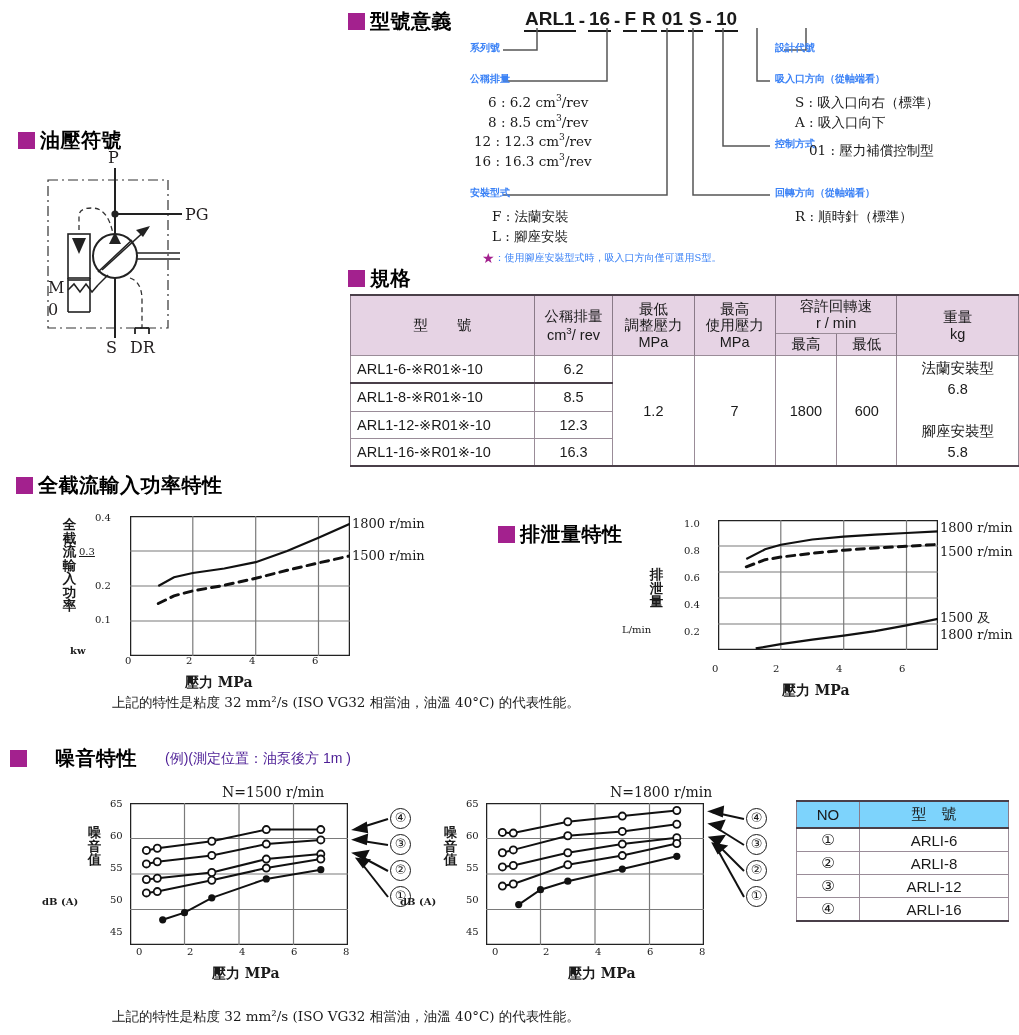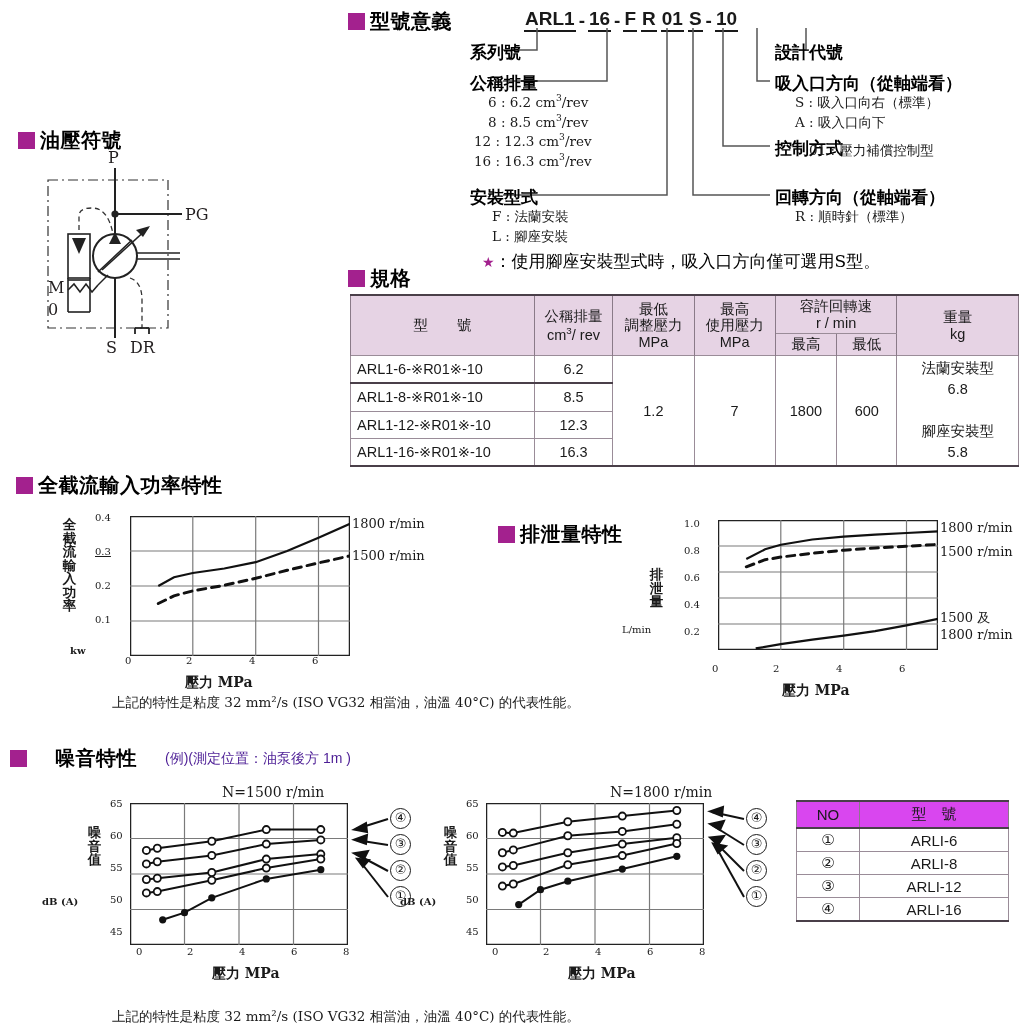--- a/index.html
+++ b/index.html
@@ -11,37 +11,37 @@
   .abs{position:absolute;}
   
   .sec-head{display:flex;align-items:center;gap:5px;}
   .sq{width:17px;height:17px;background:#a3218e;display:inline-block;flex:none;}
   .sec-title{font-size:20px;font-weight:bold;letter-spacing:.5px;color:#000;}
   .sec-sub{font-size:14px;color:#4c1d95;}
   
   .mc-row{display:flex;align-items:flex-end;font-family:"Liberation Sans",sans-serif;}
   .mc-seg{font-size:19px;font-weight:bold;color:#1a1a1a;border-bottom:2px solid #1a1a1a;padding:0 1px;}
   .mc-dash{font-size:19px;font-weight:bold;padding:0 3px;color:#1a1a1a;}
-  .lbl{font-size:17px;font-weight:bold;color:#000000;white-space:nowrap;font-family:"DejaVu Serif","Liberation Serif",serif;}
+  .lbl{font-size:10px;font-weight:bold;color:#3b82f6;white-space:nowrap;font-family:"DejaVu Serif","Liberation Serif",serif;}
   .lbl-n{font-size:13.5px;color:#1a1a1a;white-space:nowrap;font-family:"DejaVu Serif","Liberation Serif",serif;}
   .star{color:#a3218e;font-size:14px;}
   
   table.spec{border-collapse:collapse;font-size:14.5px;}
   table.spec th{background:#e6d3e4;font-weight:normal;color:#1a1a1a;
     border-left:1px solid #8a7a88;border-right:1px solid #8a7a88;
     padding:2px 4px;line-height:1.15;}
   table.spec td{border:1px solid #9a8c98;padding:2px 4px;text-align:center;color:#1a1a1a;}
   table.spec .topline{border-top:2.5px solid #4a3f49;}
   table.spec .hdrbot{border-bottom:2px solid #4a3f49;margin-left:24px;}
   table.spec .botline{border-bottom:2.5px solid #4a3f49;}
   table.spec td.model{text-align:left;padding-left:6px;white-space:nowrap;}
   sup{font-size:.68em;vertical-align:super;}
   
   table.leg{border-collapse:collapse;font-size:15px;}
-  table.leg th{background:#d946ef;font-weight:normal;padding:3px 4px;color:#1a1a1a;
+  table.leg th{background:#7dd3fc;font-weight:normal;padding:3px 4px;color:#1a1a1a;
                border-left:1px solid #8a7a88;border-right:1px solid #8a7a88;}
   table.leg td{border:1px solid #9a8c98;padding:2px 6px;text-align:center;color:#1a1a1a;}
   table.leg .topline{border-top:2.5px solid #4a3f49;}
   table.leg .hdrbot{border-bottom:2px solid #4a3f49;}
   table.leg .botline{border-bottom:2.5px solid #4a3f49;}
   
   .axnum{font-size:10px;font-family:"DejaVu Serif","Liberation Serif",serif;color:#1a1a1a;}
   .axcjk{font-size:14px;color:#1a1a1a;font-family:"DejaVu Serif","Liberation Serif",serif;}
   .vlabel{font-size:13.5px;line-height:1.0;width:15px;text-align:center;color:#1a1a1a;
           font-family:"DejaVu Serif","Liberation Serif",serif;font-weight:bold;}
@@ -240,21 +240,21 @@
 </div>
 
 <div class="abs sec-head" style="left:16px;top:472px;">
   <span class="sq"></span>
   <span class="sec-title">全截流輸入功率特性</span>
 </div>
 
 <div class="abs vlabel" style="left:62px;top:518px;">全截流輸入功率</div>
 <div class="abs axnum" style="left:70px;top:645px;font-weight:bold;">kw</div>
 <div class="abs axnum" style="left:95px;top:512px;">0.4</div>
-<div class="abs axnum" style="left:95px;top:546px;text-decoration:underline;">0.3</div>
+<div class="abs axnum" style="left:79px;top:546px;text-decoration:underline;">0.3</div>
 <div class="abs axnum" style="left:95px;top:580px;">0.2</div>
 <div class="abs axnum" style="left:95px;top:614px;">0.1</div>
 <div class="abs axnum" style="left:125px;top:655px;">0</div>
 <div class="abs axnum" style="left:186px;top:655px;">2</div>
 <div class="abs axnum" style="left:249px;top:655px;">4</div>
 <div class="abs axnum" style="left:312px;top:655px;">6</div>
 <div class="abs axcjk" style="left:185px;top:674px;font-weight:bold;">壓力  MPa</div>
 <div class="abs rlbl" style="left:352px;top:517px;">1800 r/min</div>
 <div class="abs rlbl" style="left:352px;top:549px;">1500 r/min</div>
 

